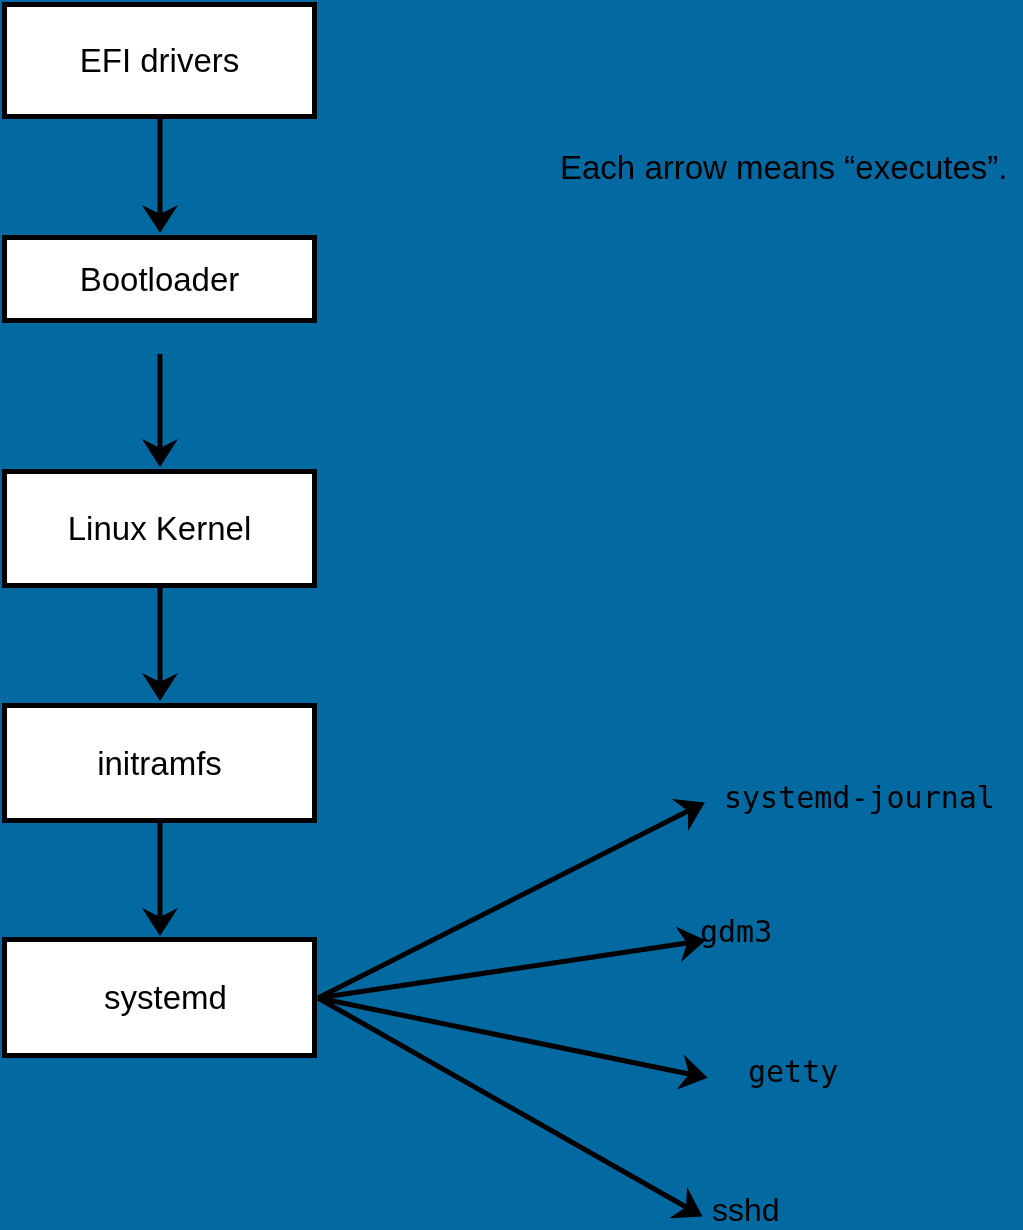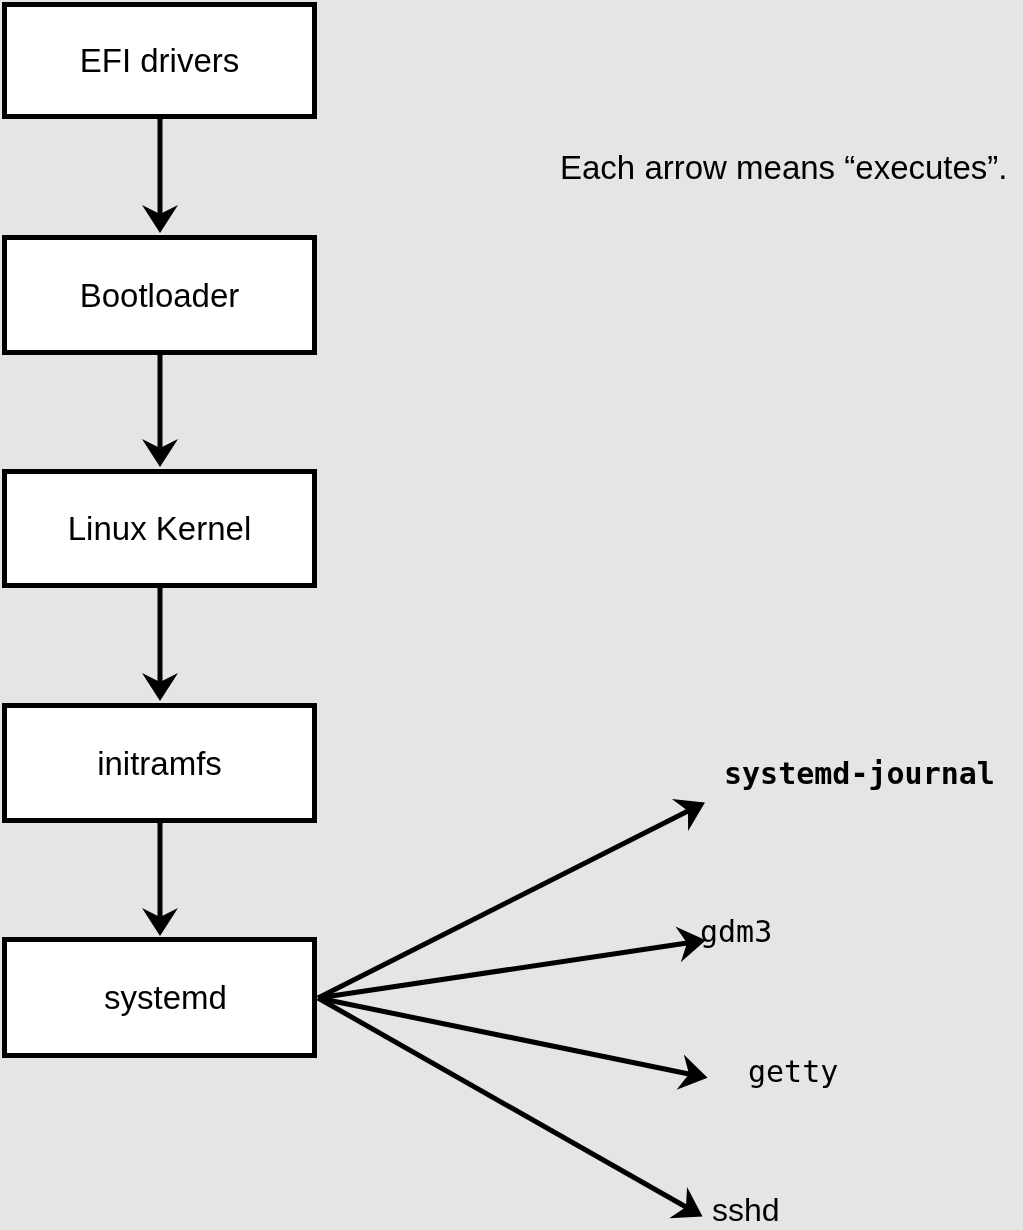--- a/index.html
+++ b/index.html
@@ -4,21 +4,21 @@
 <style>
   html, body {
     margin: 0;
     padding: 0;
     background: #ffffff;
   }
   .canvas {
     position: relative;
     width: 1023px;
     height: 1230px;
-    background: #e5e5e5;
+    background: #0369a1;
     overflow: hidden;
     font-family: "Liberation Sans", sans-serif;
     color: #000000;
   }
   .arrow-layer {
     position: absolute;
     left: 0;
     top: 0;
     width: 1023px;
     height: 1230px;
@@ -35,32 +35,32 @@
     border: 5px solid #000000;
     background: #ffffff;
     display: flex;
     align-items: center;
     justify-content: center;
     font-size: 33px;
     line-height: 1;
     white-space: nowrap;
   }
   .node-1 { top: 2px;   height: 117px; }
-  .node-2 { top: 235px; height: 120px; }
+  .node-2 { top: 235px; height: 88px; }
   .node-3 { top: 469px; height: 119px; }
   .node-4 { top: 703px; height: 120px; }
   .node-5 { top: 937px; height: 121px; padding-left: 12px; }
   .leaf {
     position: absolute;
     font-family: "DejaVu Sans Mono", monospace;
     font-size: 30px;
     line-height: 40px;
     white-space: nowrap;
   }
-  .leaf-1 { left: 724px; top: 754px; font-weight: bold; }
+  .leaf-1 { left: 724px; top: 778px; }
   .leaf-2 { left: 700px; top: 912px; }
   .leaf-3 { left: 724px; top: 1052px; margin-left: 24px; }
   .leaf-4 { left: 712px; top: 1190px; font-family: "Liberation Sans", sans-serif; font-size: 32px; }
   .note {
     position: absolute;
     left: 560px;
     top: 148px;
     font-size: 33px;
     line-height: 40px;
     white-space: nowrap;

